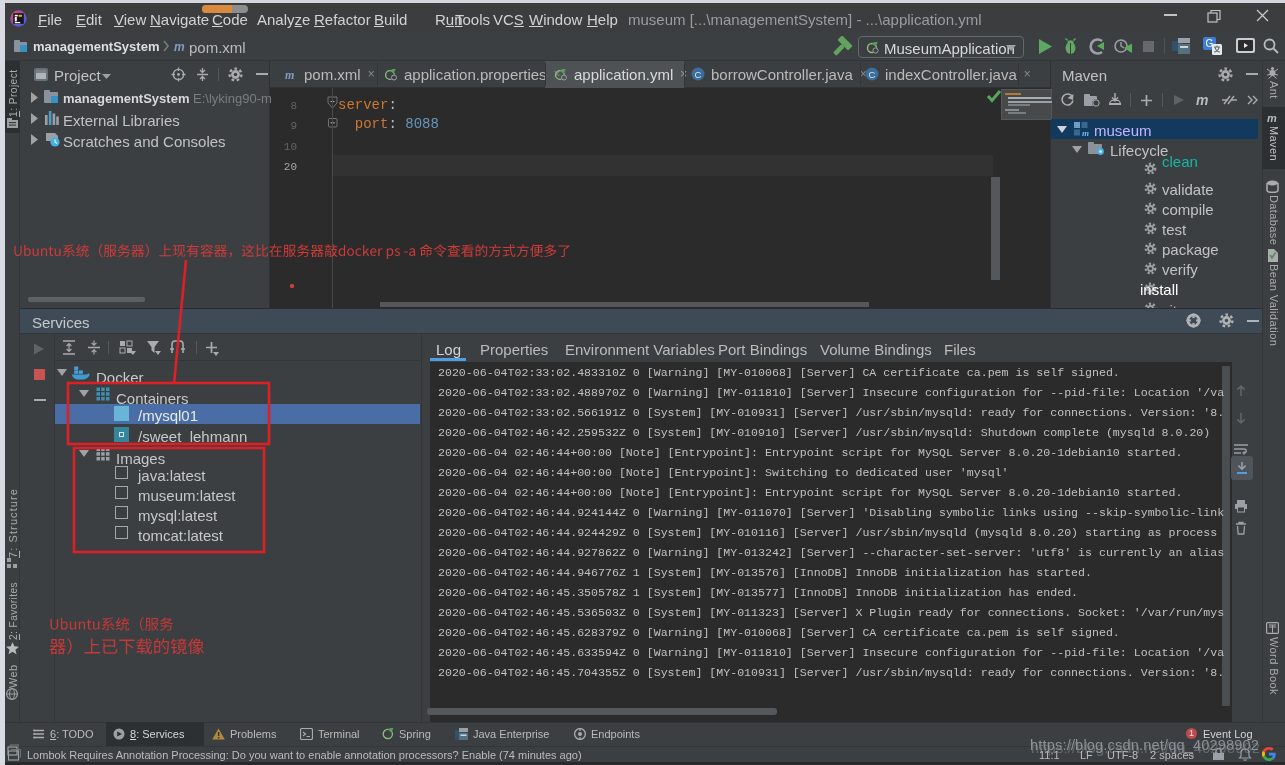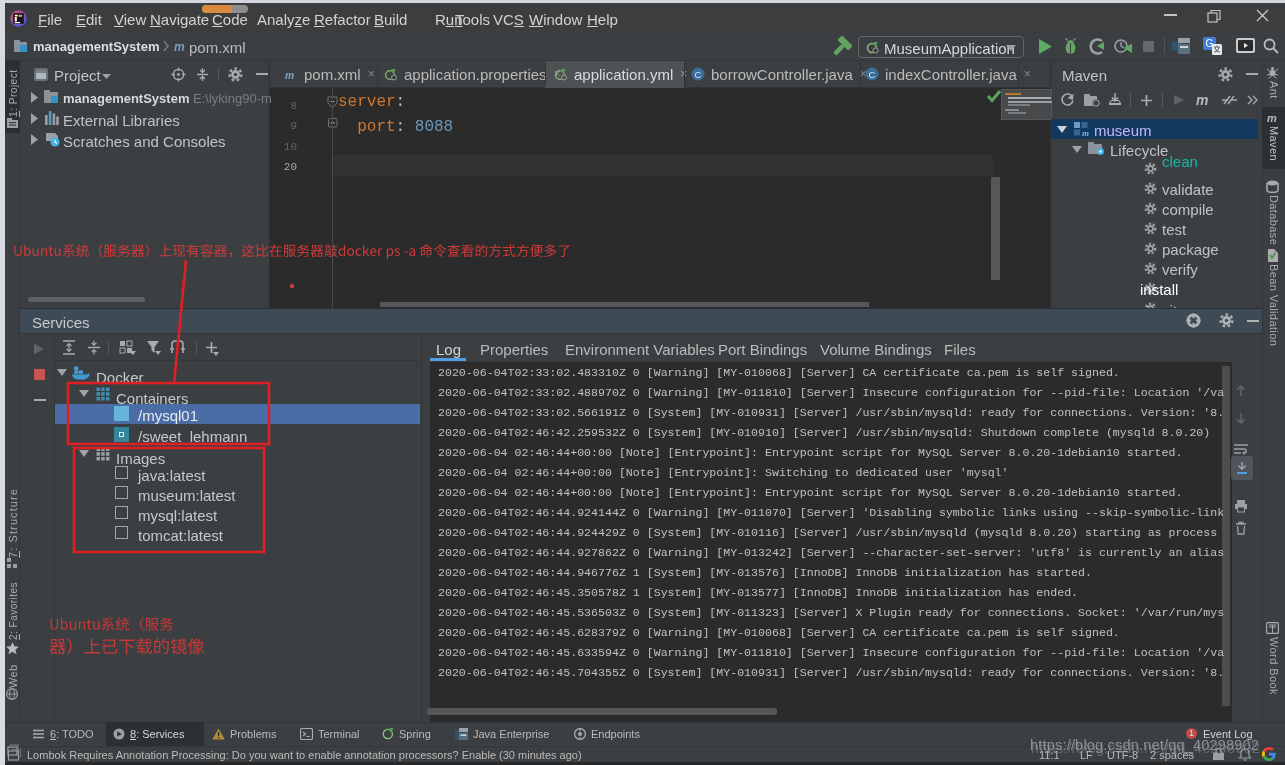--- a/index.html
+++ b/index.html
@@ -69,20 +69,21 @@
 <span class="abs" style="left:150px;top:8px"><u>N</u>avigate</span>
 <span class="abs" style="left:212px;top:8px"><u>C</u>ode</span>
 <span class="abs" style="left:257px;top:8px">Analy<u>z</u>e</span>
 <span class="abs" style="left:314px;top:8px"><u>R</u>efactor</span>
 <span class="abs" style="left:374px;top:8px"><u>B</u>uild</span>
 <span class="abs" style="left:435px;top:8px">R<u>u</u>n</span>
 <span class="abs" style="left:455px;top:8px"><u>T</u>ools</span>
 <span class="abs" style="left:493px;top:8px">VC<u>S</u></span>
 <span class="abs" style="left:529px;top:8px"><u>W</u>indow</span>
 <span class="abs" style="left:587px;top:8px"><u>H</u>elp</span>
+<span class="abs" style="left:628px;top:8px;color:#9a9da0">museum [...\managementSystem] - ...\application.yml</span>
 </div>
 
 <div class="abs" style="left:202px;top:5px;width:46px;height:8px;border-radius:4px;background:#8d8d8d;overflow:hidden">
     <div style="width:30px;height:8px;background:#d98a3c"></div>
   </div>
 
 <div class="abs" style="left:1164px;top:14px;width:13px;height:2px;background:#c3c3c3"></div>
 <div class="abs" style="left:1207px;top:9px">
     <svg width="14" height="14">
       <rect x="1" y="4" width="9" height="9" fill="none" stroke="#c3c3c3" stroke-width="1.2"></rect>
@@ -409,21 +410,21 @@
       <path d="M1 1 H10 V7 L5.5 12 L1 7 Z" fill="#2b2b2b" stroke="#707376"></path>
       <path d="M3.5 5.5 H7.5" stroke="#a9abad" stroke-width="1.1"></path>
     </svg>
   </div>
 <div class="abs" style="left:328px;top:118px">
     <svg width="10" height="10">
       <rect x="0.5" y="0.5" width="8.5" height="8.5" rx="1" fill="#2b2b2b" stroke="#707376"></rect>
       <path d="M2.5 4.8 H6.8" stroke="#a9abad" stroke-width="1.1"></path>
     </svg>
   </div>
-<div class="abs mono" style="left:338px;top:90px;font-size:16px;line-height:25px;white-space:pre"><span style="color:#cc7832">server</span><span style="color:#b8bcbf">:</span>
+<div class="abs mono" style="left:338px;top:96px;font-size:14px;line-height:19px;white-space:pre"><span style="color:#cc7832">server</span><span style="color:#b8bcbf">:</span>
 <span style="color:#cc7832">  port</span><span style="color:#b8bcbf">: </span><span style="color:#6897bb">8088</span></div>
 <div class="abs" style="left:332px;top:88px;width:1px;height:220px;background:#47494b"></div>
 
 <div class="abs" style="left:986px;top:89px">
     <svg width="16" height="14">
       <path d="M2 7 L6 11.5 L14 2" stroke="#58a55c" stroke-width="3" fill="none"></path>
     </svg>
   </div>
 <div class="abs" style="left:1001px;top:89px;width:51px;height:31px;background:#47494b;border:1px solid #55585a">
 <div style="margin:3px 0 0 3px;width:16px;height:2px;background:#b5762f"></div>
@@ -837,21 +838,21 @@
 <div class="abs t12" style="left:591px;top:728px">Endpoints</div>
 <div class="abs" style="left:1186px;top:728px;width:11px;height:11px;border-radius:6px;background:#bf4a4e;color:#efdede;font-size:9px;text-align:center;line-height:11px">1</div>
 <div class="abs t12" style="left:1203px;top:728px;color:#d2d4d6">Event Log</div>
 
 <div class="abs" style="left:8px;top:749px">
     <svg width="13" height="12">
       <rect x="0.5" y="2" width="10" height="9" fill="none" stroke="#9aa0a5" stroke-width="1.1"></rect>
       <path d="M3 2 V0.5 H12.5 V8 H11" stroke="#6f7376" stroke-width="1" fill="none"></path>
     </svg>
   </div>
-<div class="abs t12" style="left:27px;top:749px">Lombok Requires Annotation Processing: Do you want to enable annotation processors? Enable (30 minutes ago)</div>
+<div class="abs t12" style="left:27px;top:749px">Lombok Requires Annotation Processing: Do you want to enable annotation processors? Enable (74 minutes ago)</div>
 <div class="abs t12" style="left:1039px;top:749px">11:1</div>
 <div class="abs t12" style="left:1080px;top:749px">LF</div>
 <div class="abs t12" style="left:1107px;top:749px">UTF-8</div>
 <div class="abs t12" style="left:1150px;top:749px">2 spaces</div>
 <div class="abs" style="left:1212px;top:748px">
     <svg width="13" height="13">
       <rect x="1" y="5" width="11" height="7" fill="#9aa0a5"></rect>
       <path d="M4 5 V3 A2.5 2.5 0 0 1 9 3 V5" fill="none" stroke="#9aa0a5" stroke-width="1.4"></path>
     </svg>
   </div>

